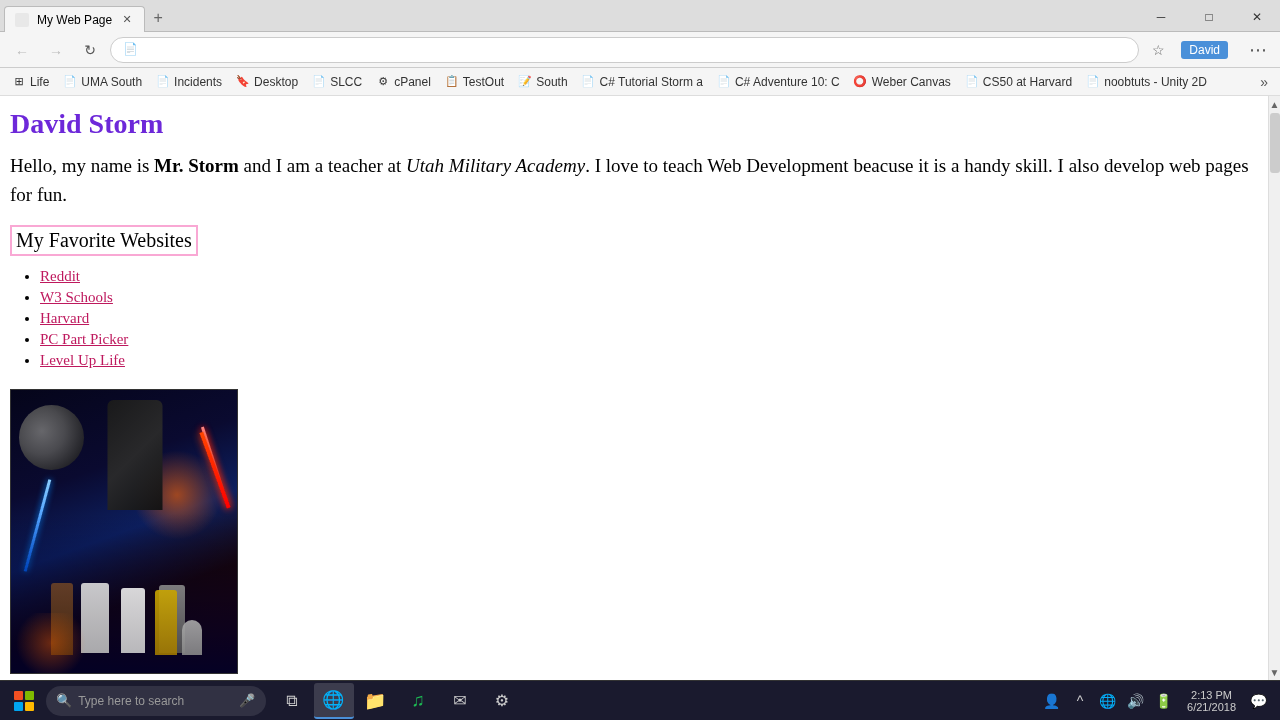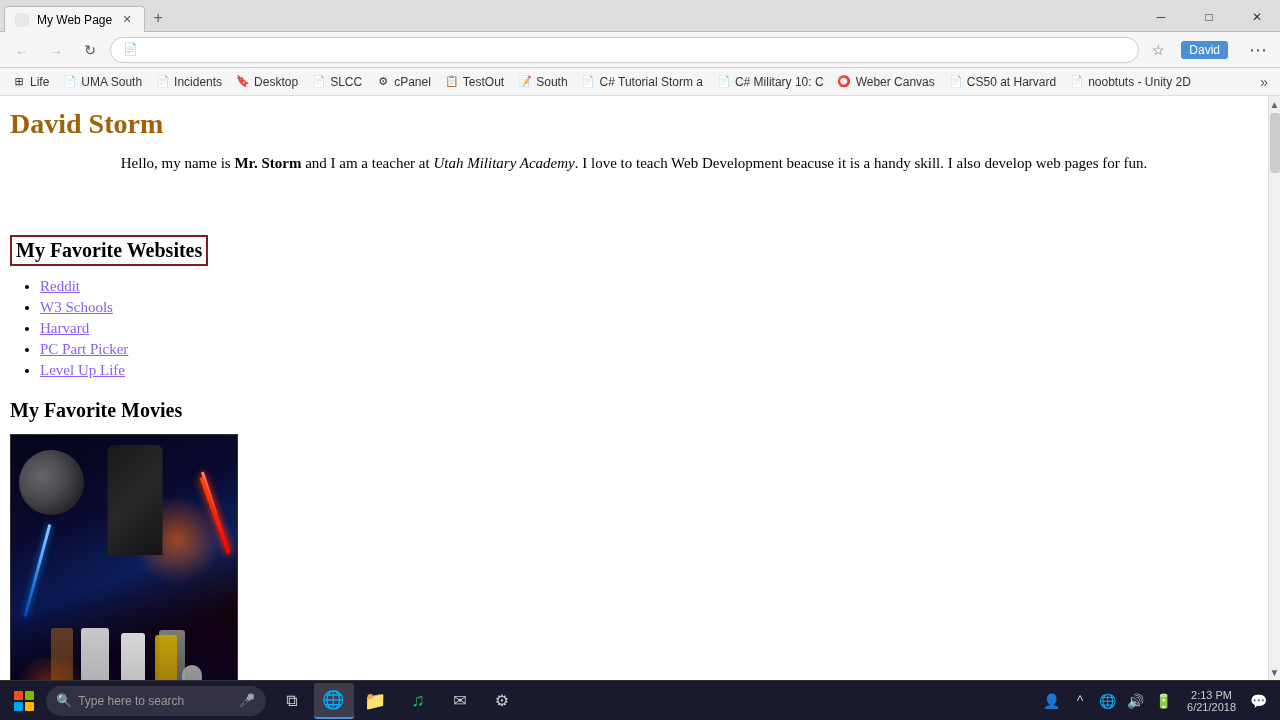--- a/index.html
+++ b/index.html
@@ -214,64 +214,62 @@
       border-radius: 3px;
       cursor: pointer;
     }
 
     
     h1.page-title {
       font-family: 'Times New Roman', Times, serif;
       font-size: 28px;
       font-weight: bold;
       margin-bottom: 12px;
-      color: #a16207;
+      color: #6d28d9;
     }
     .intro-text {
       font-family: 'Times New Roman', Times, serif;
-      font-size: 15px;
+      font-size: 19px;
       margin-bottom: 16px;
       line-height: 1.5;
       color: #000;
-      text-align: center;
     }
     .intro-text .bold-name { font-weight: bold; }
     .intro-text .italic-school { font-style: italic; }
 
     h2.section-heading {
       font-family: 'Times New Roman', Times, serif;
       font-size: 20px;
-      font-weight: bold;
-      border: 2px solid #7f1d1d;
+      font-weight: normal;
+      border: 2px solid #f9a8d4;
       display: inline-block;
       padding: 2px 4px;
       margin-bottom: 12px;
       color: #000;
-      margin-top: 44px;
     }
 
     h2.section-heading-plain {
       font-family: 'Times New Roman', Times, serif;
       font-size: 20px;
       font-weight: bold;
       margin-bottom: 12px;
       color: #000;
     }
 
     .favorite-list {
       margin-left: 30px;
       margin-bottom: 20px;
     }
     .favorite-list li {
       font-family: 'Times New Roman', Times, serif;
       font-size: 15px;
       margin-bottom: 4px;
     }
     .favorite-list a {
-      color: #8b5cf6;
+      color: #be185d;
       text-decoration: underline;
     }
 
     .movie-image {
       width: 228px;
       height: 285px;
       background: linear-gradient(135deg, #0a0a2e 0%, #1a1a5e 20%, #0d3b6e 40%, #8b1a1a 60%, #ff4500 80%, #ff6600 100%);
       position: relative;
       overflow: hidden;
       border: 1px solid #333;
@@ -476,21 +474,21 @@
     <div class="bookmark-item">
       <span class="bm-icon">📝</span>
       <span>South</span>
     </div>
     <div class="bookmark-item">
       <span class="bm-icon">📄</span>
       <span>C# Tutorial Storm a</span>
     </div>
     <div class="bookmark-item">
       <span class="bm-icon">📄</span>
-      <span>C# Military 10: C</span>
+      <span>C# Adventure 10: C</span>
     </div>
     <div class="bookmark-item">
       <span class="bm-icon">⭕</span>
       <span>Weber Canvas</span>
     </div>
     <div class="bookmark-item">
       <span class="bm-icon">📄</span>
       <span>CS50 at Harvard</span>
     </div>
     <div class="bookmark-item">
@@ -511,21 +509,20 @@
       <h2 class="section-heading">My Favorite Websites</h2>
 
       <ul class="favorite-list">
         <li><a href="#">Reddit</a></li>
         <li><a href="#">W3 Schools</a></li>
         <li><a href="#">Harvard</a></li>
         <li><a href="#">PC Part Picker</a></li>
         <li><a href="#">Level Up Life</a></li>
       </ul>
 
-      <h2 class="section-heading-plain">My Favorite Movies</h2>
 
       
       <div class="movie-image">
 
         <div style="position:absolute; inset:0; background: linear-gradient(160deg, #05051a 0%, #0a0a30 30%, #0d2060 50%, #1a0505 70%, #300505 100%);"></div>
 
         <div style="position:absolute; top:15px; left:8px; width:65px; height:65px; background: radial-gradient(circle at 35% 40%, #777 0%, #555 40%, #222 80%, #111 100%); border-radius:50%; opacity:0.85;"></div>
 
         <div style="position:absolute; top:60px; right:15px; width:90px; height:90px; background: radial-gradient(circle, rgba(255,100,0,0.6) 0%, transparent 70%); border-radius:50%;"></div>
 

